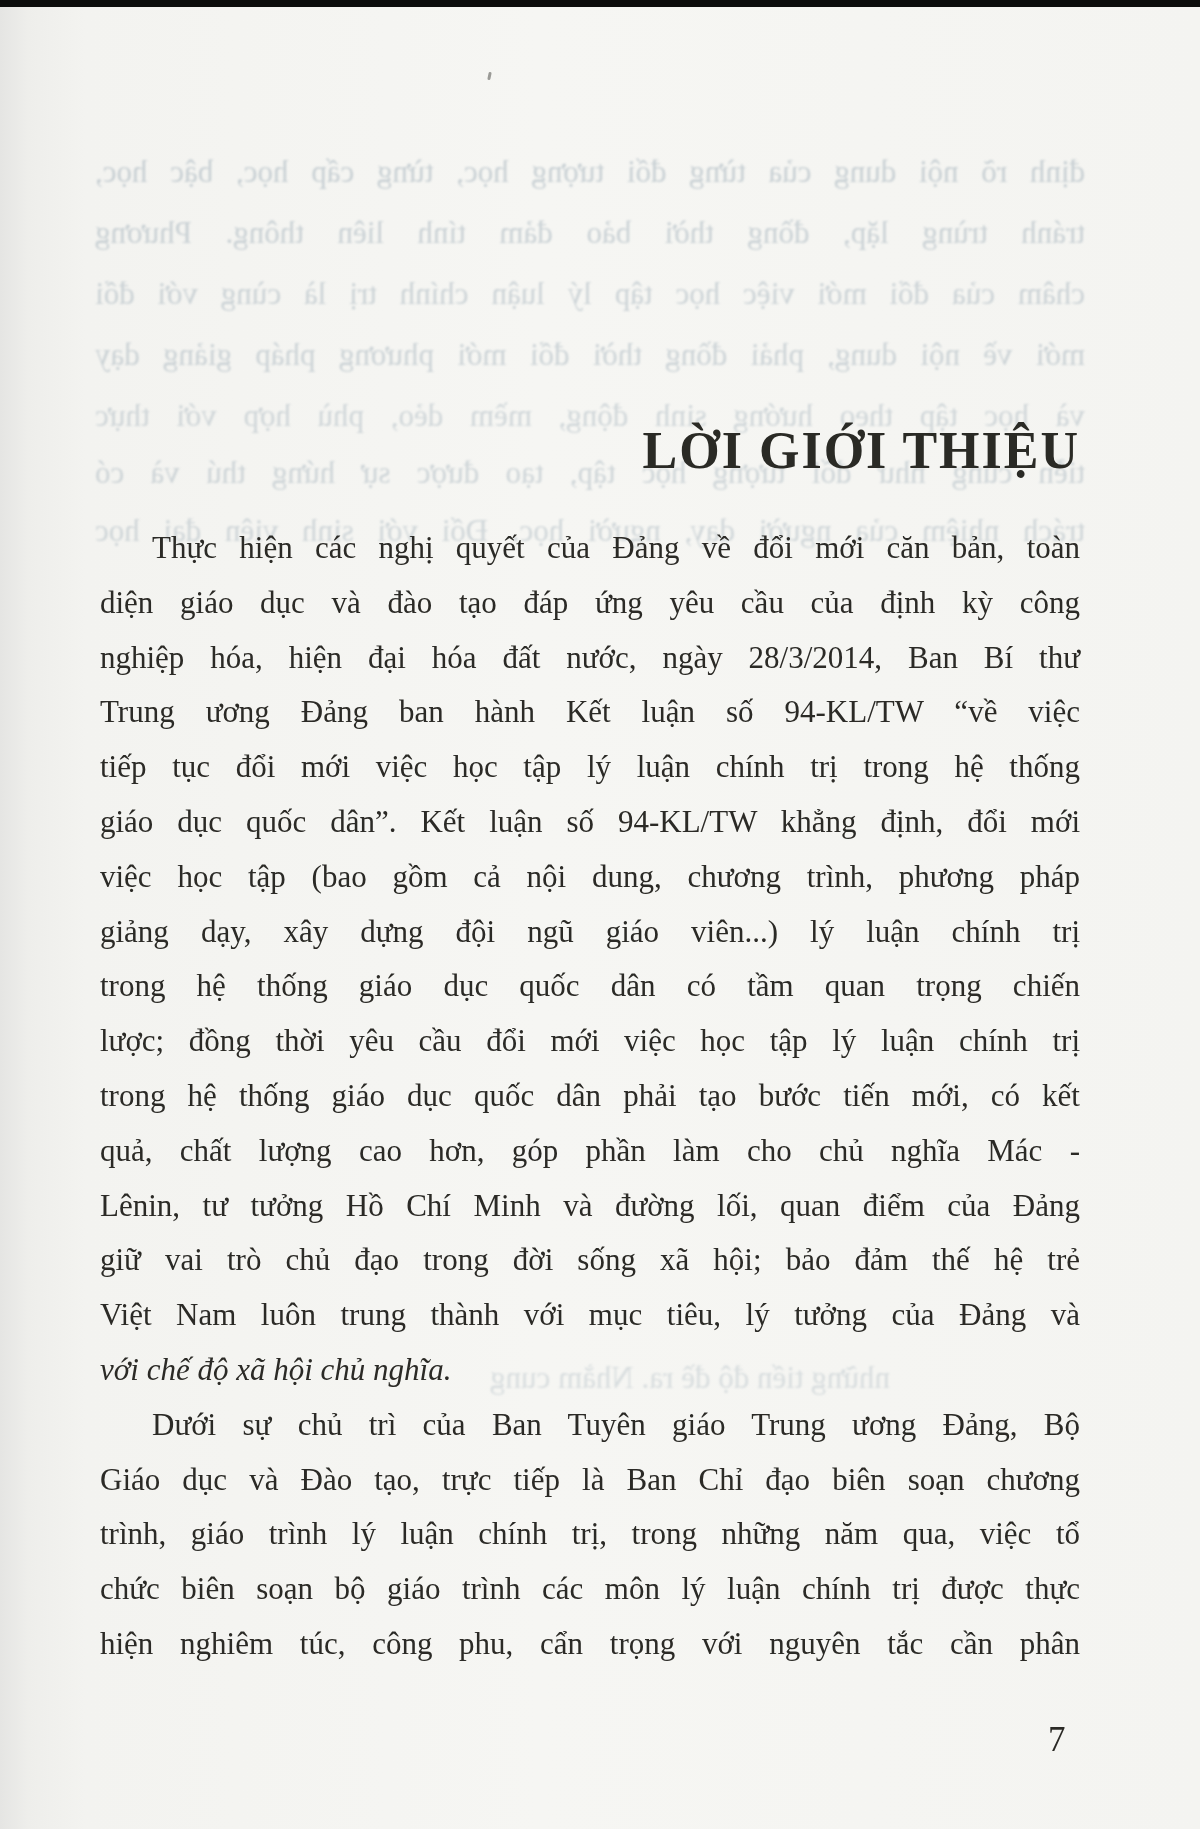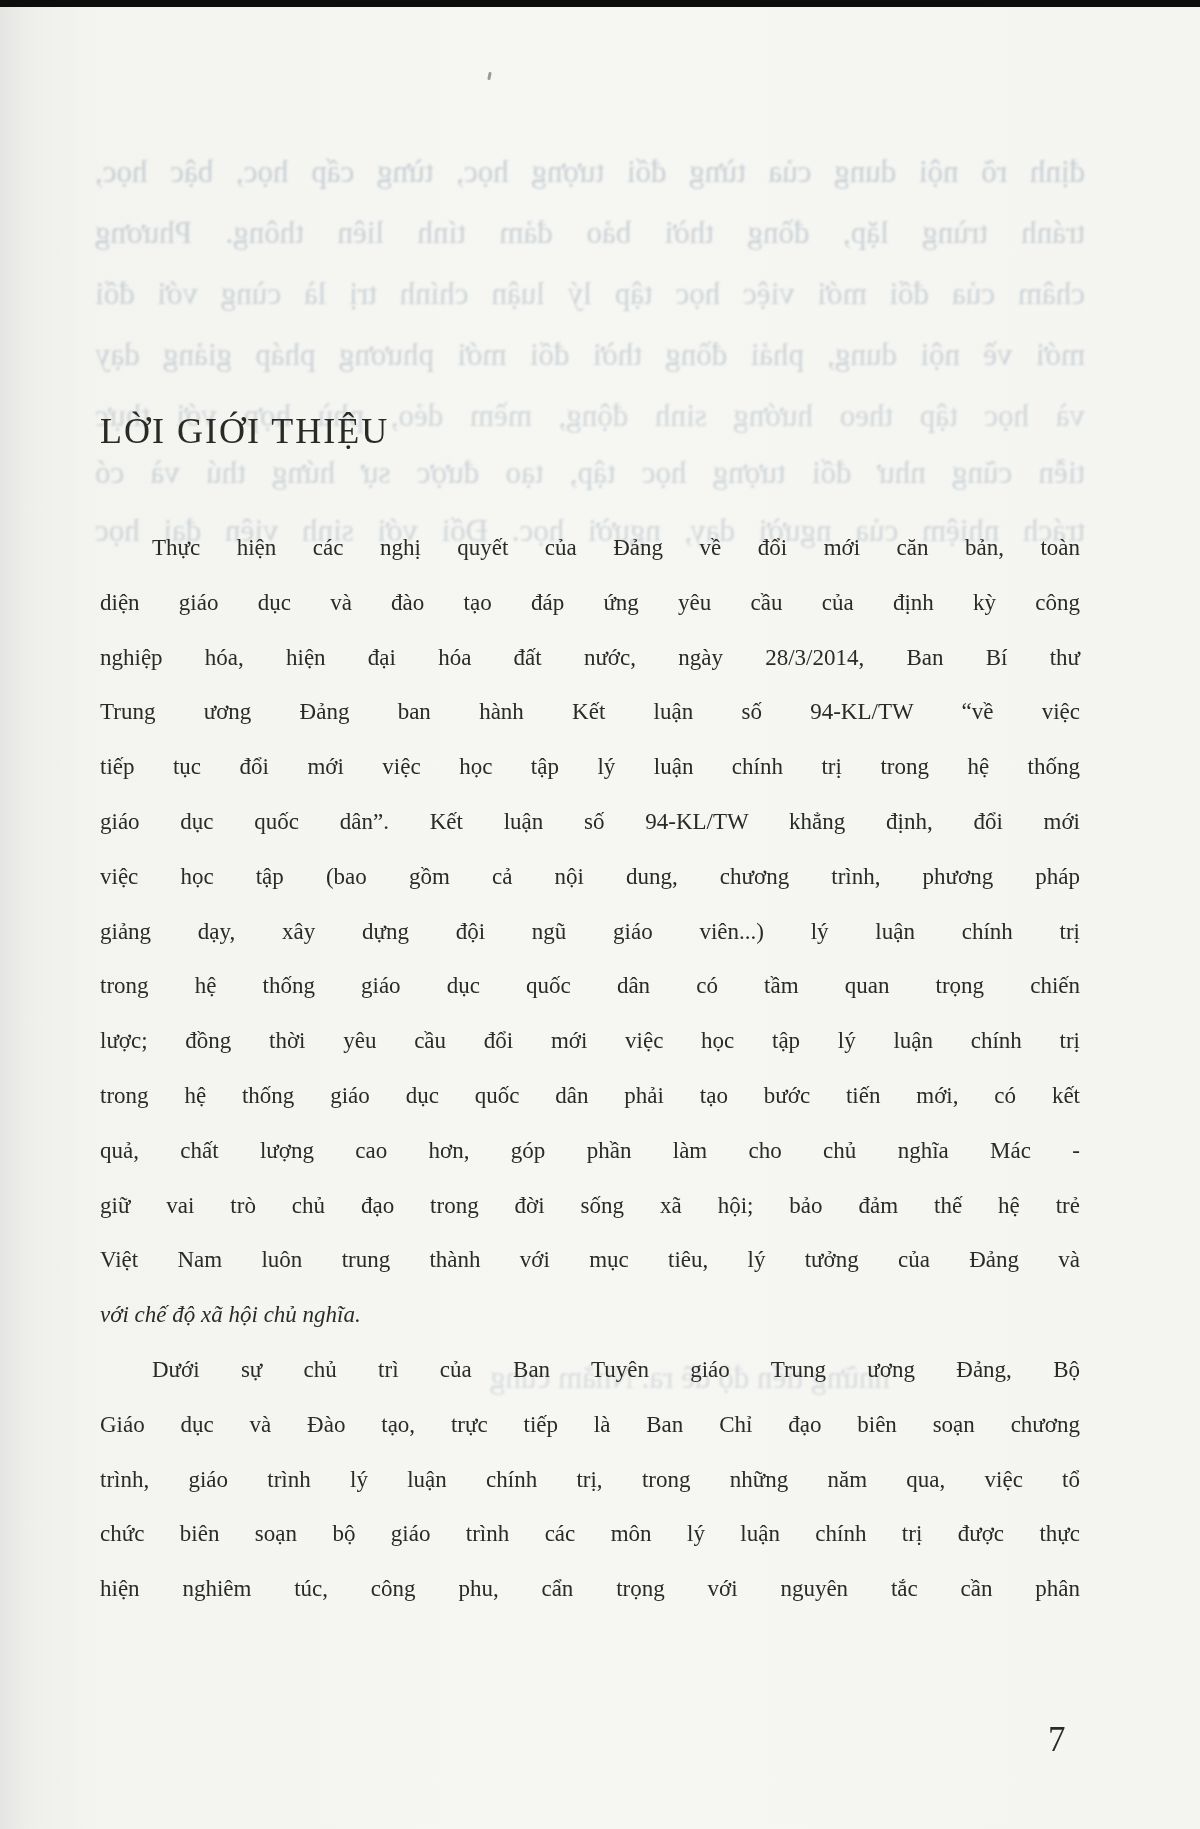--- a/index.html
+++ b/index.html
@@ -30,27 +30,27 @@
     text-align-last:justify;
     white-space:nowrap;
     overflow:hidden;
   }
   .ghost.fragment{
     width:560px;left:330px;white-space:nowrap;
     text-align:left;text-align-last:left;
   }
   .title{
     position:absolute;top:386px;left:100px;width:980px;
-    text-align:left;
-    font-size:36px;font-weight:normal;letter-spacing:2px;
+    text-align:right;
+    font-size:52px;font-weight:bold;letter-spacing:2px;
     color:#2a2a25;
   }
   .body-text{
     position:absolute;top:521px;left:100px;width:980px;
-    font-size:23px;line-height:54.8px;
+    font-size:31px;line-height:54.8px;
   }
   .line{
     text-align:justify;
     text-align-last:justify;
     height:54.8px;
     overflow:visible;
   }
   .line.indent{text-indent:52px;}
   .line.flush-left{text-align:left;text-align-last:left;font-style:italic;}
   .pageno{
@@ -85,20 +85,21 @@
     <div class="line">nghiệp hóa, hiện đại hóa đất nước, ngày 28/3/2014, Ban Bí thư</div>
     <div class="line">Trung ương Đảng ban hành Kết luận số 94-KL/TW “về việc</div>
     <div class="line">tiếp tục đổi mới việc học tập lý luận chính trị trong hệ thống</div>
     <div class="line">giáo dục quốc dân”. Kết luận số 94-KL/TW khẳng định, đổi mới</div>
     <div class="line">việc học tập (bao gồm cả nội dung, chương trình, phương pháp</div>
     <div class="line">giảng dạy, xây dựng đội ngũ giáo viên...) lý luận chính trị</div>
     <div class="line">trong hệ thống giáo dục quốc dân có tầm quan trọng chiến</div>
     <div class="line">lược; đồng thời yêu cầu đổi mới việc học tập lý luận chính trị</div>
     <div class="line">trong hệ thống giáo dục quốc dân phải tạo bước tiến mới, có kết</div>
     <div class="line">quả, chất lượng cao hơn, góp phần làm cho chủ nghĩa Mác -</div>
+    <div class="line">Lênin, tư tưởng Hồ Chí Minh và đường lối, quan điểm của Đảng</div>
     <div class="line">giữ vai trò chủ đạo trong đời sống xã hội; bảo đảm thế hệ trẻ</div>
     <div class="line">Việt Nam luôn trung thành với mục tiêu, lý tưởng của Đảng và</div>
     <div class="line flush-left">với chế độ xã hội chủ nghĩa.</div>
 
     <div class="line indent">Dưới sự chủ trì của Ban Tuyên giáo Trung ương Đảng, Bộ</div>
     <div class="line">Giáo dục và Đào tạo, trực tiếp là Ban Chỉ đạo biên soạn chương</div>
     <div class="line">trình, giáo trình lý luận chính trị, trong những năm qua, việc tổ</div>
     <div class="line">chức biên soạn bộ giáo trình các môn lý luận chính trị được thực</div>
     <div class="line">hiện nghiêm túc, công phu, cẩn trọng với nguyên tắc cần phân</div>
   </div>

